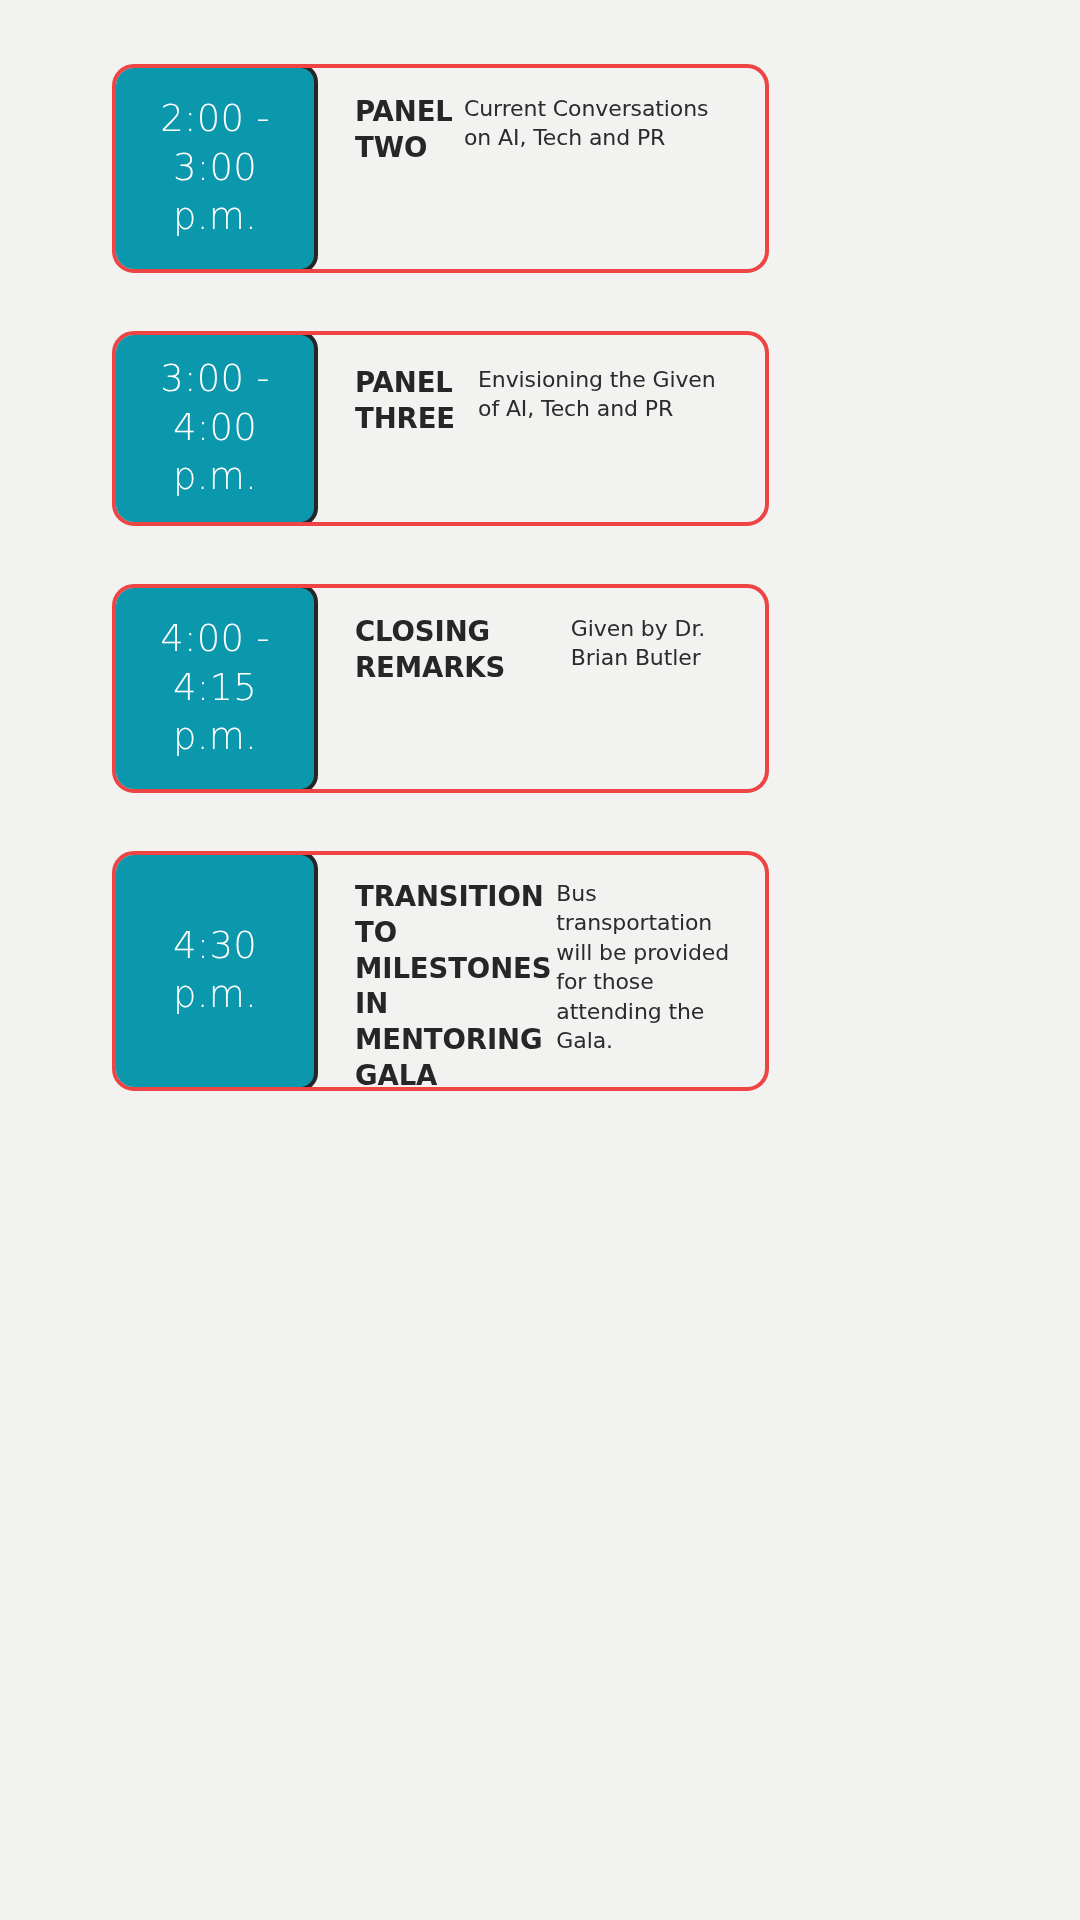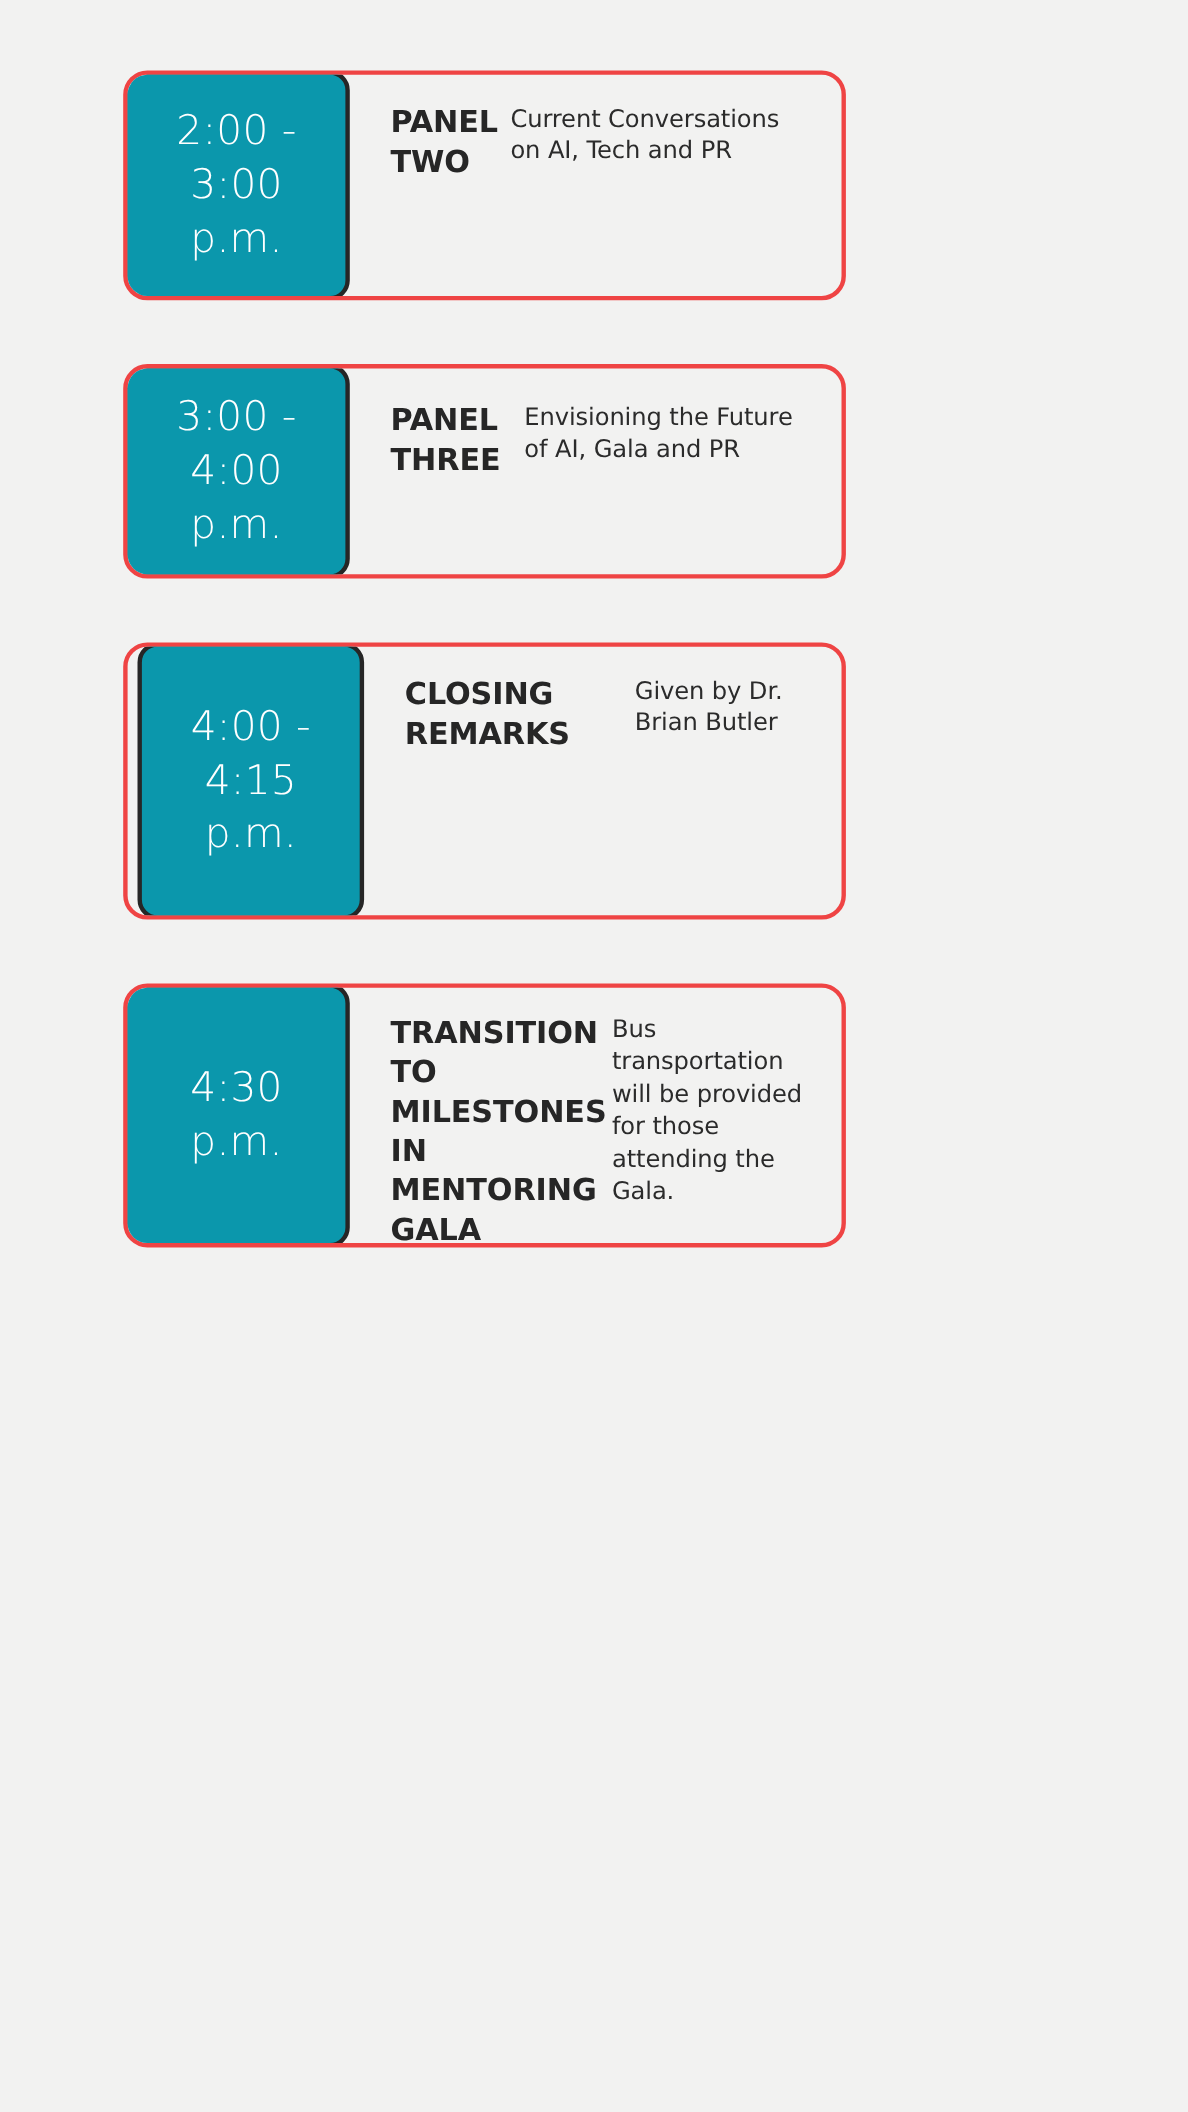--- a/index.html
+++ b/index.html
@@ -95,21 +95,21 @@
     font-weight: 400;
     line-height: 1.34;
     letter-spacing: -0.1px;
     margin: 0;
   }
 
   
   .card-0 { height: 209px; }
   .card-0 .card-body { padding-top: 26px; }
   .card-1 { height: 195px; }
-  .card-2 { height: 252px; padding-left: 13px; }
+  .card-2 { height: 209px; }
   .card-3 { height: 240px; }
 
   .card-3 .card-title { margin-bottom: 20px; }
   .card-3 .card-body { padding-top: 24px; }
 
   .card-1 .card-body { padding-top: 30px; }
   .card-2 .card-body { padding-top: 26px; gap: 33px; }
 </style>
 </head>
 <body>
@@ -129,21 +129,21 @@
       </div>
     </div>
 
     <div class="schedule-card card-1">
       <div class="card-time">
         <span class="card-time-label">3:00 -
 4:00 p.m.</span>
       </div>
       <div class="card-body">
         <h3 class="card-title">PANEL THREE</h3>
-        <p class="card-desc">Envisioning the Future of AI, Gala and PR</p>
+        <p class="card-desc">Envisioning the Given of AI, Tech and PR</p>
       </div>
     </div>
 
     <div class="schedule-card card-2">
       <div class="card-time">
         <span class="card-time-label">4:00 -
 4:15 p.m.</span>
       </div>
       <div class="card-body">
         <h3 class="card-title">CLOSING REMARKS</h3>

